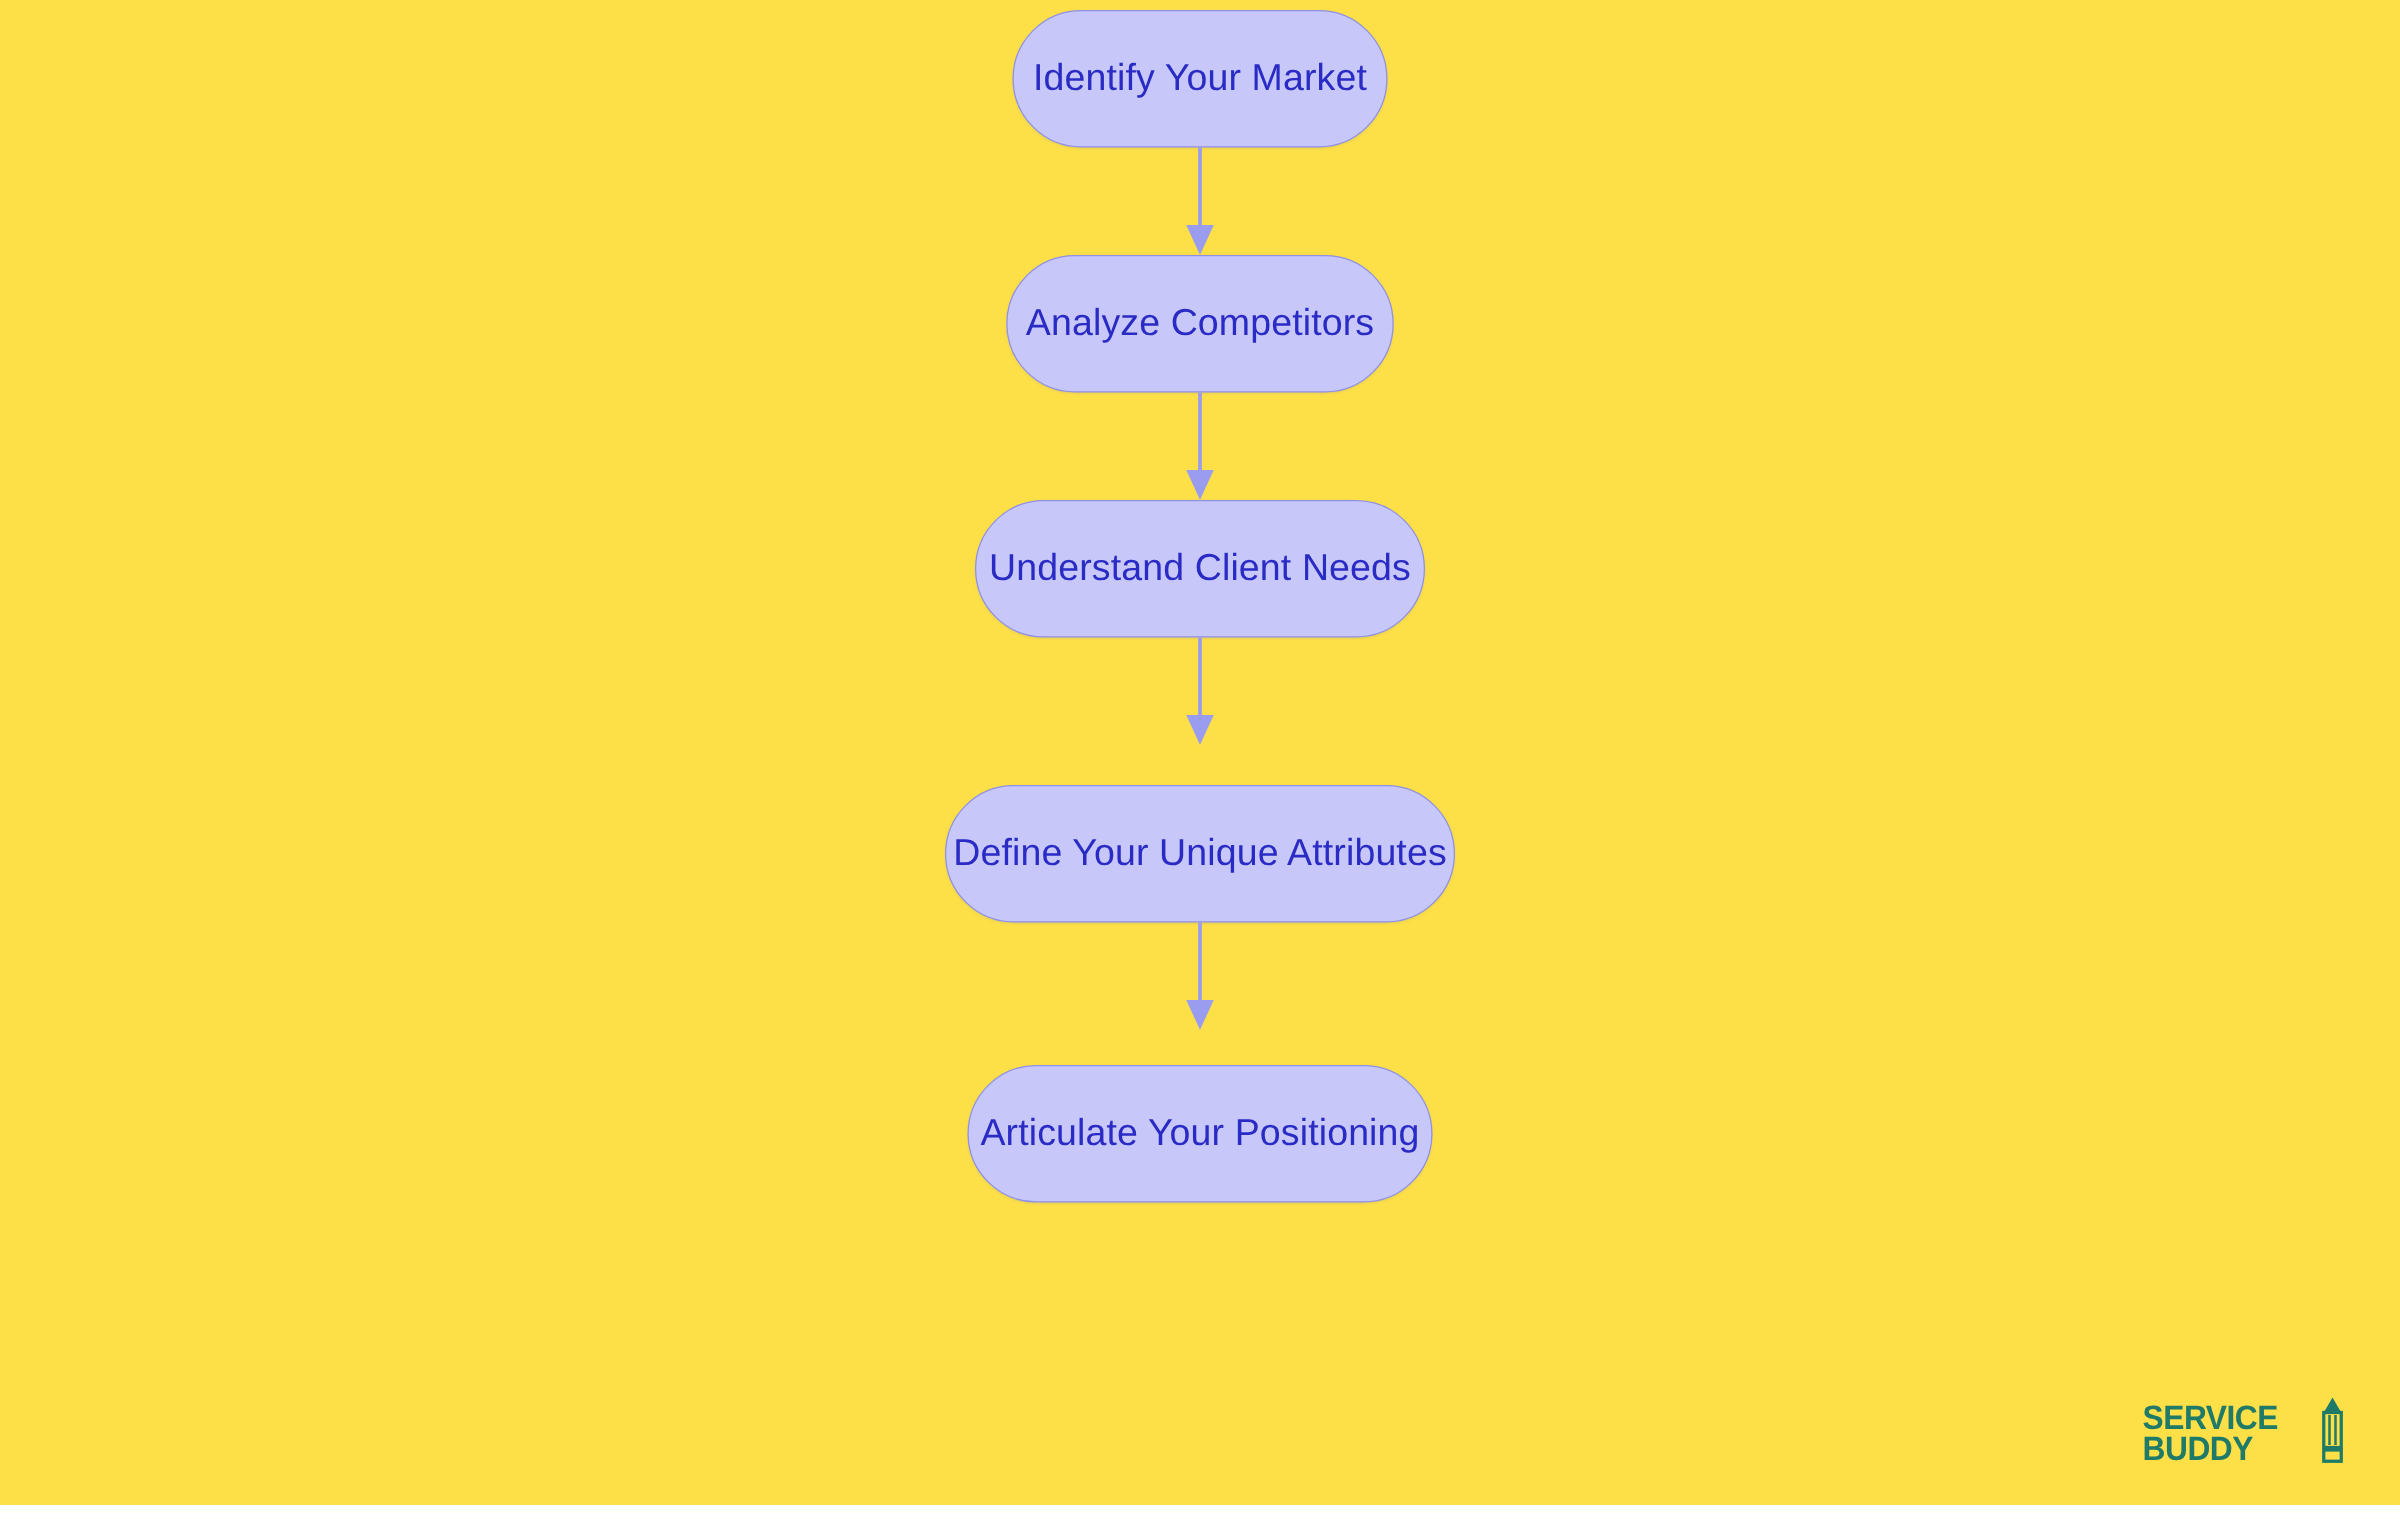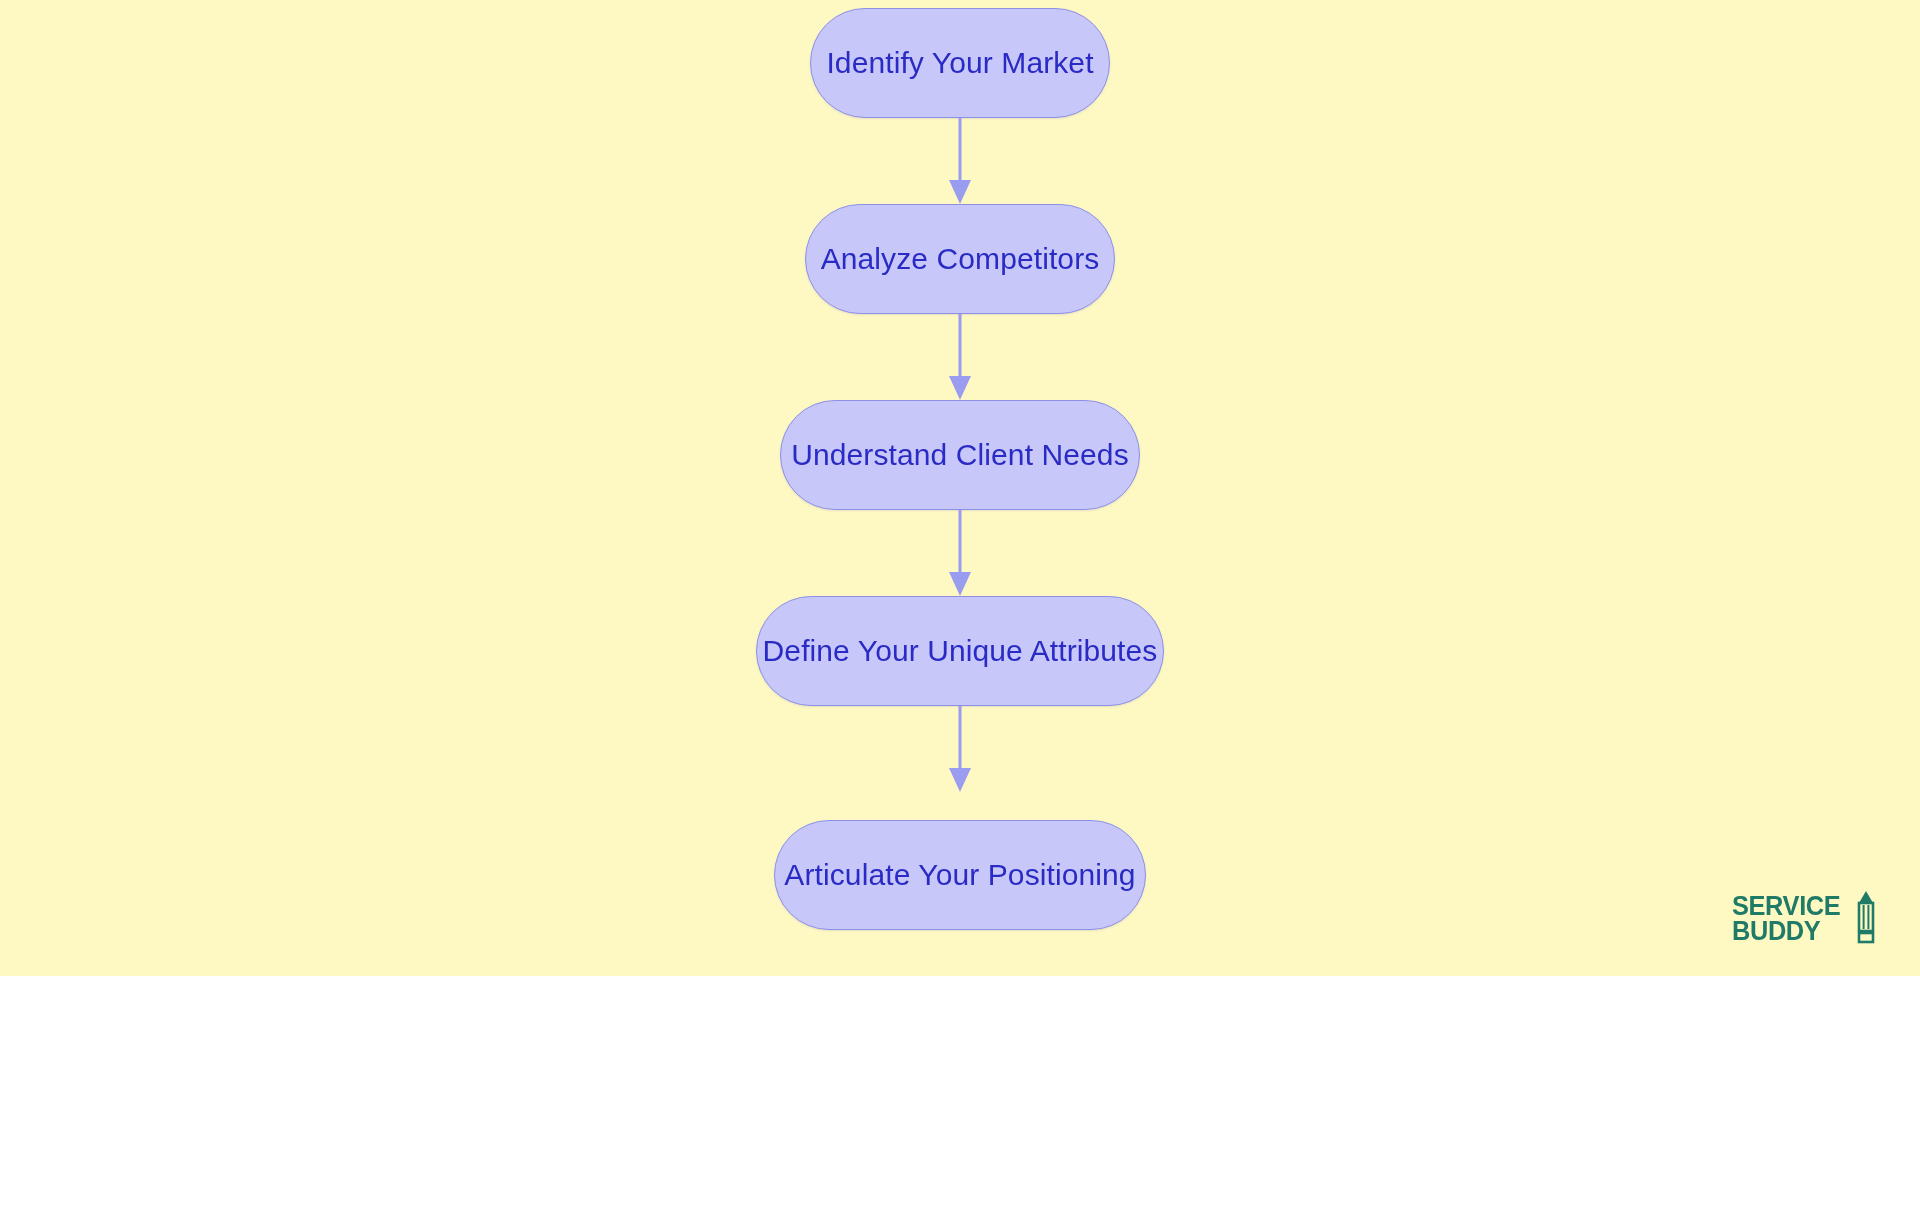--- a/index.html
+++ b/index.html
@@ -13,22 +13,22 @@
     font-family: "Liberation Sans", sans-serif;
     overflow: hidden;
     position: relative;
   }
 
   #flowchart-canvas {
     position: absolute;
     left: 0;
     top: 0;
     width: 1920px;
-    height: 976px;
-    background: #fef9c3;
+    height: 1204px;
+    background: #fde047;
   }
 
   .flow-column {
     position: absolute;
     left: 0;
     top: 0;
     width: 1920px;
     display: flex;
     flex-direction: column;
     align-items: center;
@@ -53,21 +53,21 @@
     font-weight: 400;
     letter-spacing: 0.1px;
     white-space: nowrap;
     line-height: 1;
   }
 
   
   .node-1 { width: 300px; height: 110px; }
   .node-2 { width: 310px; height: 110px; }
   .node-3 { width: 360px; height: 110px; align-items: center; }
-  .node-4 { width: 408px; height: 110px; }
+  .node-4 { width: 408px; height: 110px; margin-top: 32px; }
   .node-5 { width: 372px; height: 110px; margin-top: 28px; }
 
   .connector {
     position: relative;
     width: 40px;
     height: 86px;
     display: block;
   }
   .connector svg {
     display: block;
@@ -75,21 +75,21 @@
     height: 86px;
     overflow: visible;
   }
 
   #brand-logo {
     position: absolute;
     right: 44px;
     bottom: 28px;
     display: flex;
     align-items: center;
-    gap: 9px;
+    gap: 27px;
     text-align: right;
   }
   .brand-text {
     display: flex;
     flex-direction: column;
     align-items: flex-start;
     line-height: 0.92;
   }
   .brand-line {
     color: #1f7a68;

